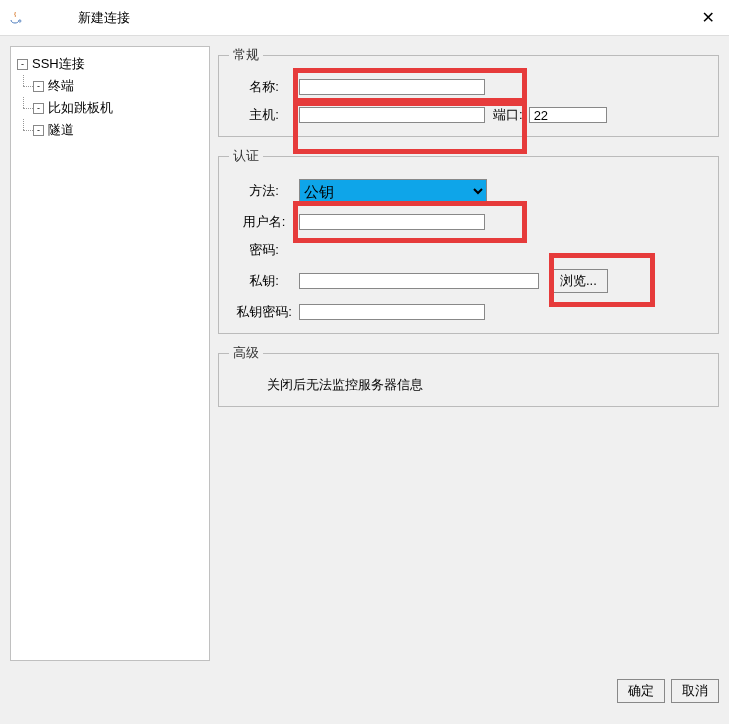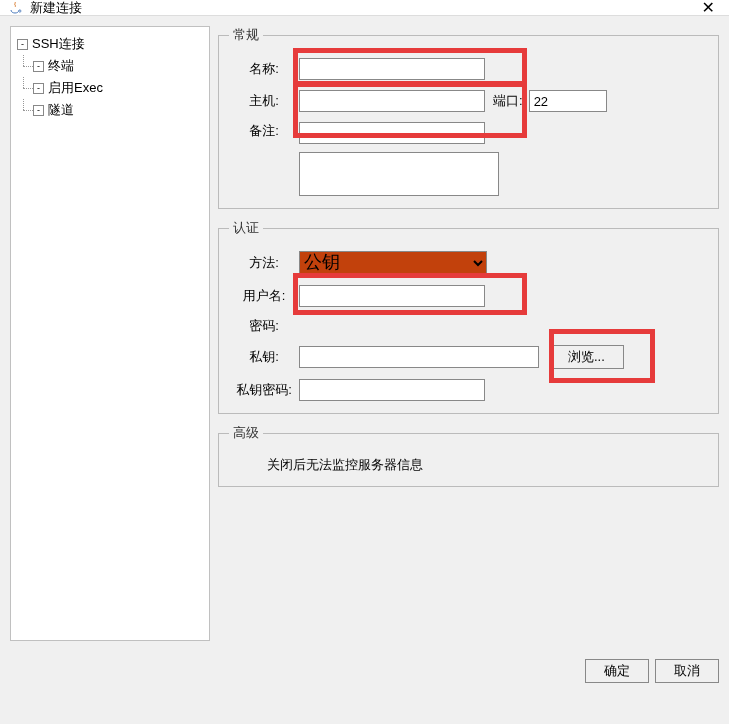--- a/index.html
+++ b/index.html
@@ -8,26 +8,27 @@
     font-family: "Microsoft YaHei", Arial, sans-serif;
     font-size: 13px;
     background: #f0f0f0;
     color: #000;
   }
   .window {
     width: 729px;
     background: #f0f0f0;
   }
   .titlebar {
-    height: 16px;
+    height: 36px;
     background: #fff;
     display: flex;
     align-items: center;
     padding: 0 8px;
     border-bottom: 1px solid #ddd;
+    gap: 48px;
   }
   .titlebar .icon {
     width: 16px; height: 16px; margin-right: 6px;
   }
   .titlebar .close {
     margin-left: auto;
     font-size: 16px;
     font-family: Arial;
     cursor: pointer;
     padding: 0 6px;
@@ -96,55 +97,55 @@
     margin-bottom: 10px;
   }
   .form-row:last-child { margin-bottom: 0; }
   .label {
     width: 70px;
     color: #000;
     text-align: center;
   }
   .label.disabled { color: #000000; }
   .input {
-    height: 22px;
+    height: 16px;
     border: 1px solid #888;
     background: #fff;
     padding: 0 4px;
     font-size: 13px;
     font-family: inherit;
   }
   .input-180 { width: 186px; }
   .input-240 { width: 240px; }
   .input-60 { width: 78px; }
   .select {
     height: 24px;
     width: 188px;
     border: 1px solid #888;
-    background: #c2410c;
-    font-family: Liberation Mono, monospace;
-    font-size: 18px;
+    background: #0ea5e9;
+    font-family: Liberation Sans, sans-serif;
+    font-size: 15px;
   }
   .textarea {
     width: 200px;
     height: 44px;
     border: 1px solid #888;
     background: #fff;
     resize: none;
   }
   .hl {
     border: 5px solid #e63b3b;
     position: absolute;
     pointer-events: none;
   }
   .rel { position: relative; }
   .port-label { margin-left: 8px; margin-right: 6px; }
   .btn {
     height: 24px;
-    padding: 0 18px;
+    padding: 0 10px;
     border: 1px solid #888;
     background: #f0f0f0;
     cursor: pointer;
     font-family: inherit;
     font-size: 13px;
   }
   .checkbox-row {
     display: flex;
     align-items: center;
     margin-bottom: 8px;
@@ -201,21 +202,21 @@
         <span>SSH连接</span>
       </div>
       <div class="tree-row tree-child">
         <span class="hdash"></span>
         <span class="tree-toggle">-</span>
         <span>终端</span>
       </div>
       <div class="tree-row tree-child">
         <span class="hdash"></span>
         <span class="tree-toggle">-</span>
-        <span>启用Exec</span>
+        <span>比如跳板机</span>
       </div>
       <div class="tree-row tree-child">
         <span class="hdash"></span>
         <span class="tree-toggle">-</span>
         <span>隧道</span>
       </div>
     </div>
 
     <div class="main">
 
@@ -229,27 +230,20 @@
         </div>
 
         <div class="form-row rel">
           <span class="label">主机:</span>
           <input class="input input-180" style="">
           <span class="label port-label" style="width:auto;">端口:</span>
           <input class="input input-60" value="22" style="">
           <div class="hl" style="left:64px; top:-8px; width:234px; height:56px;"></div>
         </div>
 
-        <div class="form-row" style="align-items:flex-start;">
-          <span class="label">备注:</span>
-          <div style="display:flex; flex-direction:column; gap:8px;">
-            <input class="input input-180" style="">
-            <textarea class="textarea" style=""></textarea>
-          </div>
-        </div>
       </fieldset>
 
       <fieldset>
         <legend>认证</legend>
 
         <div class="form-row">
           <span class="label">方法:</span>
           <select class="select">
             <option>公钥</option>
           </select>

